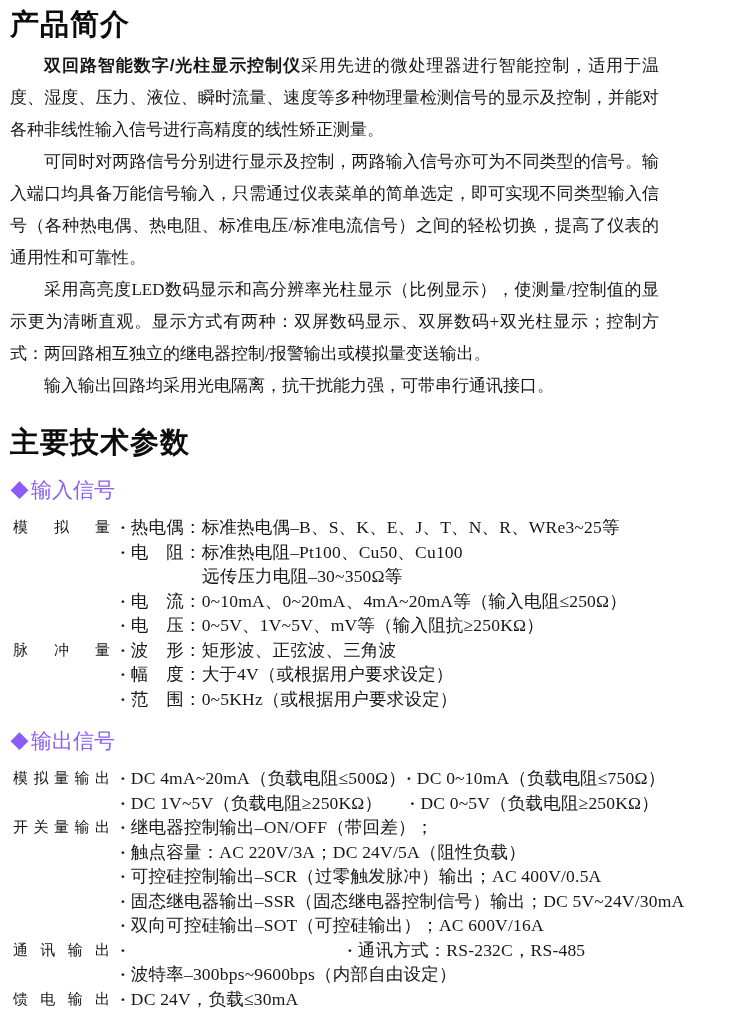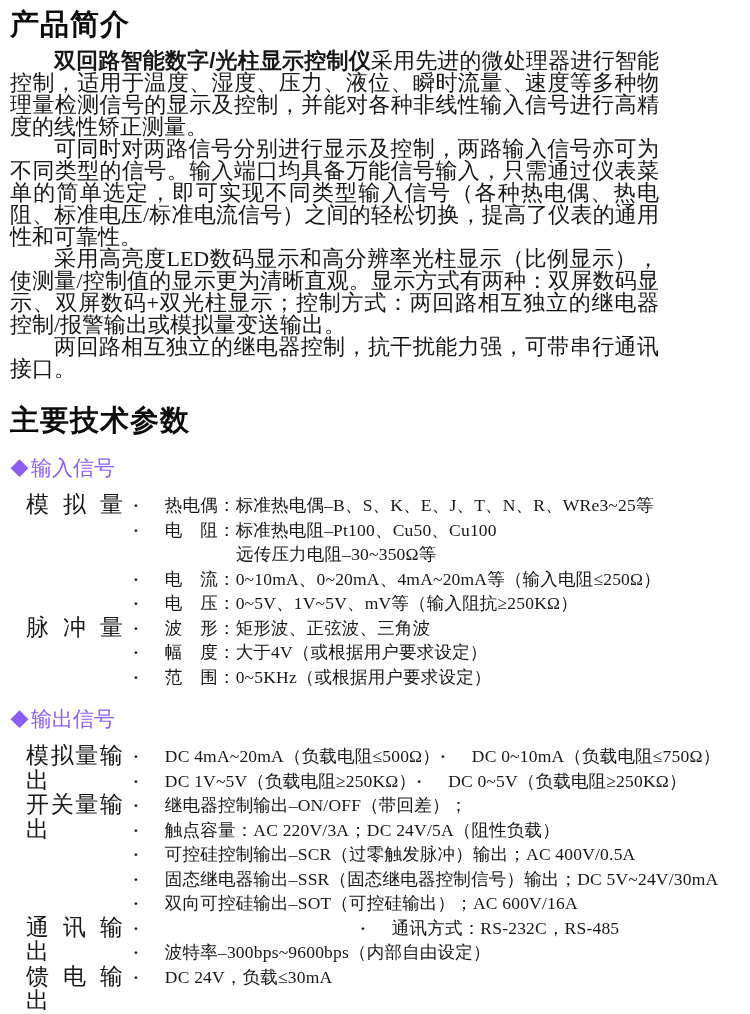--- a/index.html
+++ b/index.html
@@ -28,22 +28,22 @@
     font-size: 29px;
     line-height: 36px;
     letter-spacing: 1px;
     color: #0c0c0c;
   }
   .intro-title { margin: 0 0 8px 0; }
   .specs-title { margin: 22px 0 0 0; }
   
   .para {
     margin: 0;
-    font-size: 22px;
-    line-height: 22px;
+    font-size: 17px;
+    line-height: 32px;
     text-align: justify;
     text-indent: 2em;
   }
   .lead-bold {
     font-family: "Liberation Sans", sans-serif;
     font-weight: 700;
   }
   
   .spec-section-heading {
     margin: 17px 0 11px 0;
@@ -58,58 +58,57 @@
   .spec-rows { margin-top: 2px; }
   .spec-row {
     display: flex;
     align-items: flex-start;
   }
   .spec-label {
     flex: none;
     box-sizing: border-box;
     width: 100px;
     padding-left: 3px;
-    font-size: 23px;
+    font-size: 15px;
     line-height: 24.5px;
     text-align: justify;
     text-align-last: justify;
     white-space: normal;
-    margin-left: 13px;
   }
   .spec-content {
     flex: 1;
     min-width: 0;
     padding-left: 10px;
   }
   .spec-line {
     display: flex;
     font-size: 17.5px;
     line-height: 24.5px;
     white-space: nowrap;
   }
   .cell { display: flex; align-items: baseline; }
   .cell .bullet {
     margin-right: 5px;
     font-weight: 700;
   }
   .cell.indent { padding-left: 82px; }
-  .cell-text { letter-spacing: 0.2px; margin-left: 21px; }
+  .cell-text { letter-spacing: 0.2px; }
 </style>
 </head>
 <body>
 
 <div class="page">
 
   <div class="h1 intro-title">产品简介</div>
 
   <p class="para"><span class="lead-bold">双回路智能数字/光柱显示控制仪</span><span>采用先进的微处理器进行智能控制，适用于温度、湿度、压力、液位、瞬时流量、速度等多种物理量检测信号的显示及控制，并能对各种非线性输入信号进行高精度的线性矫正测量。</span></p>
 
   <p class="para">可同时对两路信号分别进行显示及控制，两路输入信号亦可为不同类型的信号。输入端口均具备万能信号输入，只需通过仪表菜单的简单选定，即可实现不同类型输入信号（各种热电偶、热电阻、标准电压/标准电流信号）之间的轻松切换，提高了仪表的通用性和可靠性。</p>
   <p class="para">采用高亮度LED数码显示和高分辨率光柱显示（比例显示），使测量/控制值的显示更为清晰直观。显示方式有两种：双屏数码显示、双屏数码+双光柱显示；控制方式：两回路相互独立的继电器控制/报警输出或模拟量变送输出。</p>
-  <p class="para">两回路相互独立的继电器控制，抗干扰能力强，可带串行通讯接口。</p>
+  <p class="para">输入输出回路均采用光电隔离，抗干扰能力强，可带串行通讯接口。</p>
 
   <div class="h1 specs-title">主要技术参数</div>
 
   <div id="spec-sections">
       <div class="spec-section-heading"><span class="diamond">◆</span><span>输入信号</span></div>
       <div class="spec-rows">
         <div class="spec-row">
           <div class="spec-label">模 拟 量</div>
           <div class="spec-content">
             <div class="spec-line">

